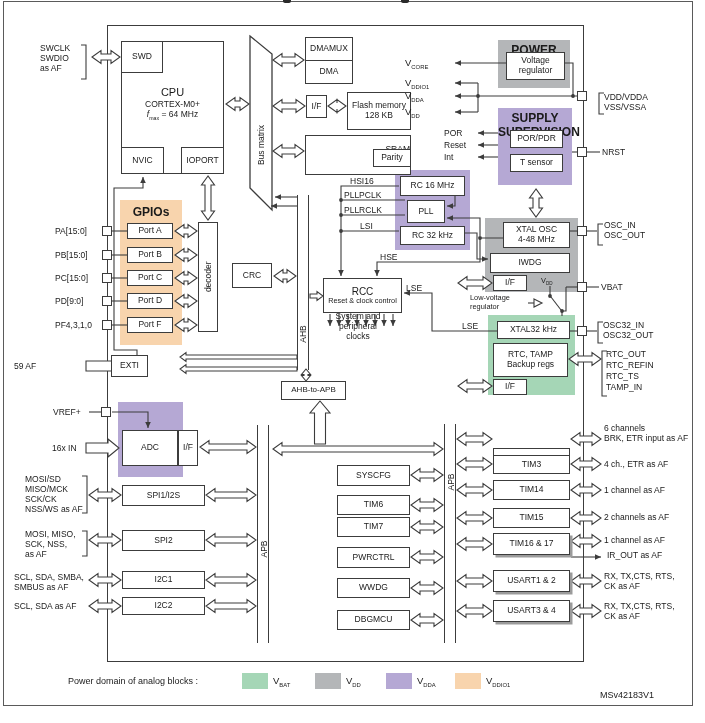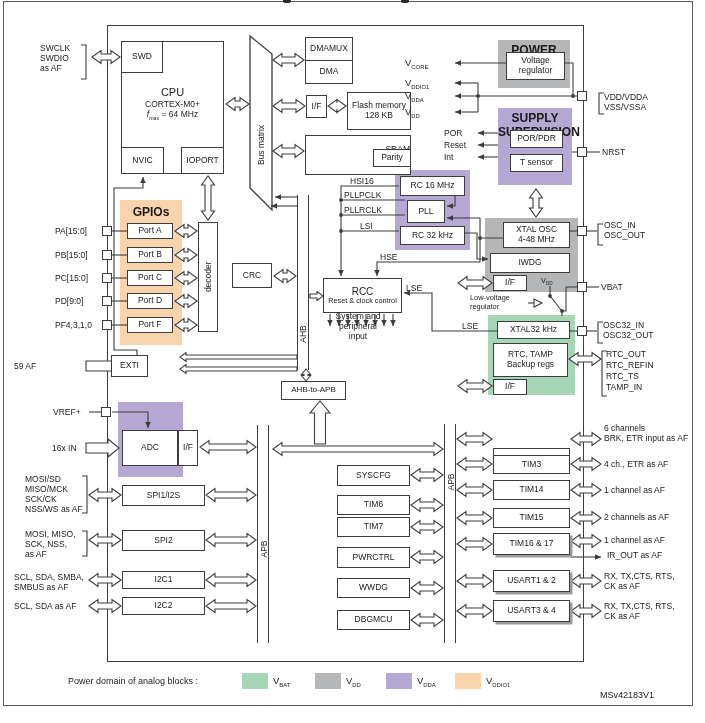--- a/index.html
+++ b/index.html
@@ -276,21 +276,21 @@
     <span>APB</span>
   </div>
 
 <div class="b" style="left:323px;top:278px;width:79px;height:35px">
     <div style="font-size:10px">RCC</div>
     <div style="font-size:7.3px">Reset &amp; clock control</div>
   </div>
 <div class="t tc" style="left:325px;top:311px;width:66px">
     <div>System and</div>
     <div>peripheral</div>
-    <div>input</div>
+    <div>clocks</div>
   </div>
 <div class="b" style="left:400px;top:176px;width:65px;height:20px">
     <span>RC 16 MHz</span>
   </div>
 <div class="b" style="left:407px;top:200px;width:38px;height:23px">
     <span>PLL</span>
   </div>
 <div class="b" style="left:400px;top:226px;width:65px;height:19px">
     <span>RC 32 kHz</span>
   </div>

